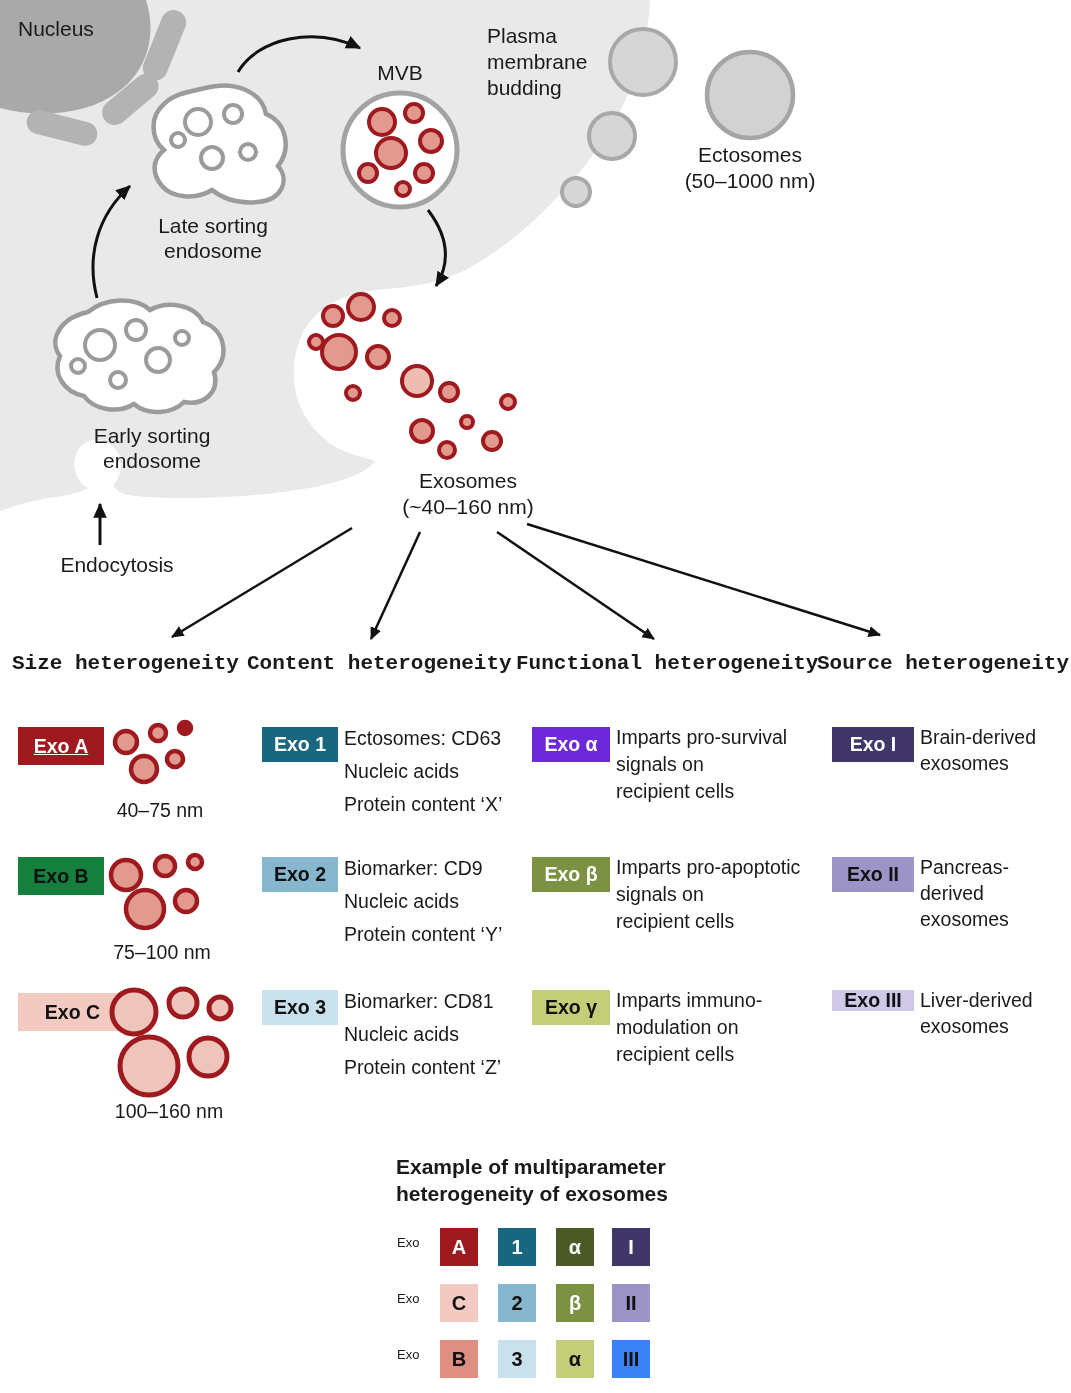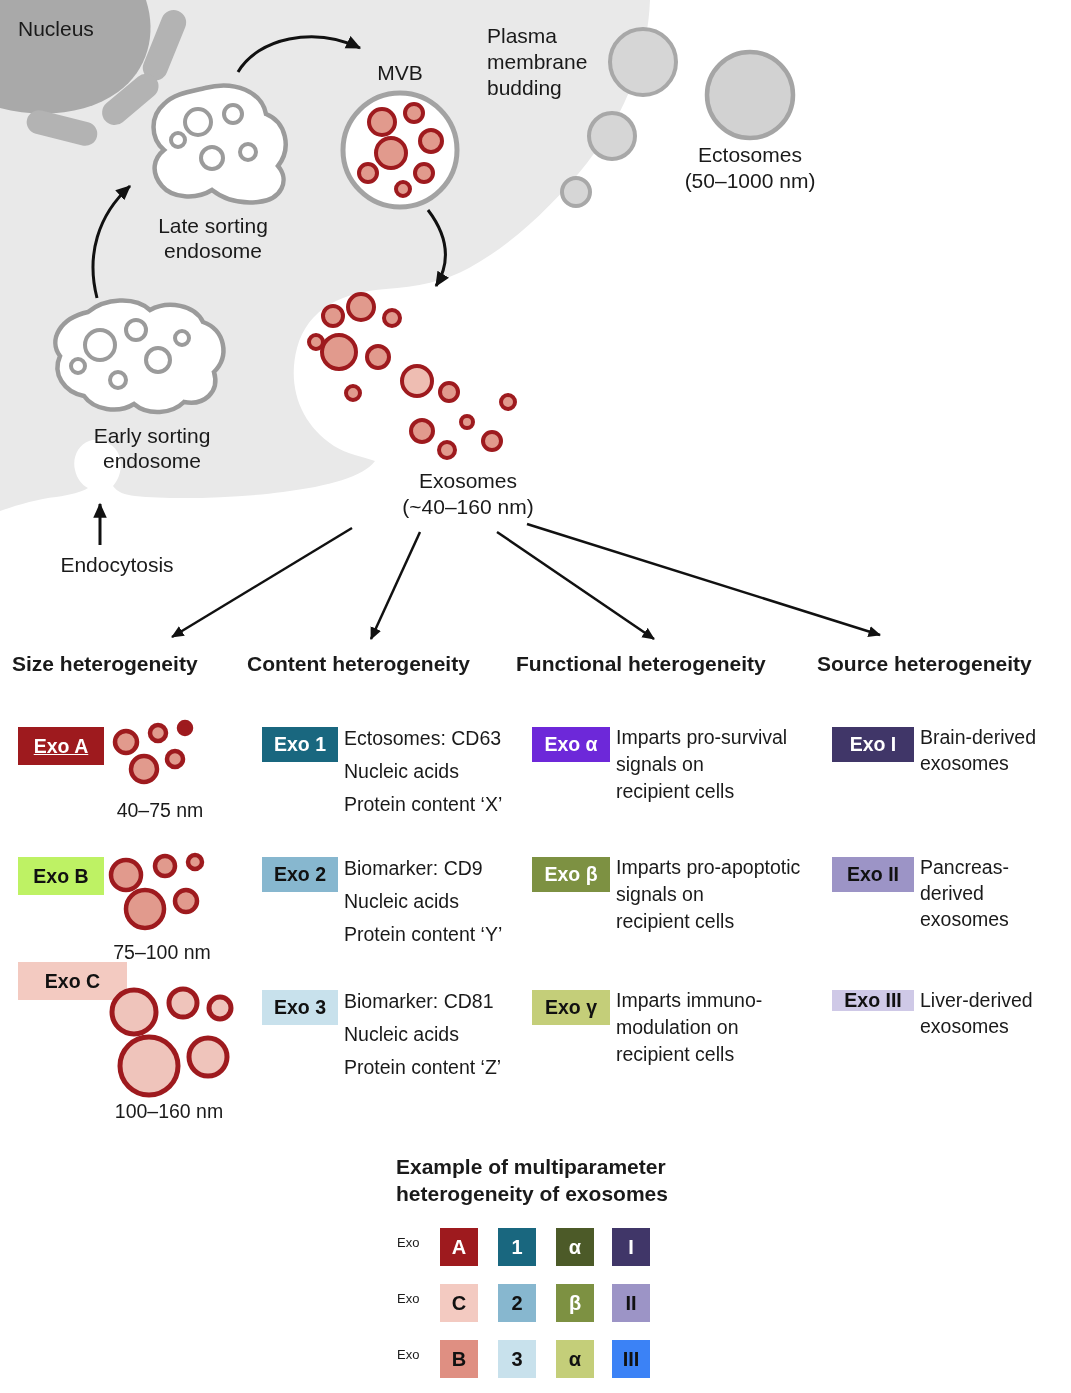--- a/index.html
+++ b/index.html
@@ -3,21 +3,21 @@
 <meta charset="utf-8">
 <style>
   html,body{margin:0;padding:0;background:#fff;}
   .page{
     position:relative;width:1071px;height:1393px;background:#fff;overflow:hidden;
     font-family:"Liberation Sans",sans-serif;color:#1a1a1a;
   }
   .cell-svg{position:absolute;left:0;top:0;}
   svg text{font-family:"Liberation Sans",sans-serif;fill:#1a1a1a;}
   .colhead{
-    position:absolute;font-weight:bold;font-size:21px;white-space:nowrap;
+    position:absolute;font-weight:bold;font-size:21px;white-space:nowrap;font-family:Liberation Mono, monospace;
   }
   .badge{
     position:absolute;display:flex;align-items:center;justify-content:center;
     font-weight:bold;font-size:19.5px;white-space:nowrap;
   }
   .badge.dark, .sq.dark{color:#fff;}
   .badge.light, .sq.light{color:#111;}
   .lines{position:absolute;font-size:19.5px;white-space:nowrap;}
   .lh33 div{line-height:33px;}
   .lh27 div{line-height:27px;}
@@ -158,33 +158,33 @@
     <g fill="#e19a8d" stroke="#9e1a1e" stroke-width="4.5">
       <circle cx="26" cy="30" r="11"></circle>
       <circle cx="58" cy="21" r="8"></circle>
       <circle cx="85" cy="16" r="6" fill="#9e1a1e"></circle>
       <circle cx="44" cy="57" r="13"></circle>
       <circle cx="75" cy="47" r="8"></circle>
     </g>
   </svg>
   <div class="range" style="left:98px;top:799px;width:124px">40–75 nm</div>
 
-  <div class="badge light" style="left: 18px; top: 857px; width: 86px; height: 38px; background-color: #bef264;">Exo B</div>
+  <div class="badge light" style="left: 18px; top: 857px; width: 86px; height: 38px; background-color: #15803d;">Exo B</div>
   <svg class="cluster" style="left:96px;top:845px" width="145" height="92">
     <g fill="#e19a8d" stroke="#9e1a1e" stroke-width="4.5">
       <circle cx="30" cy="30" r="15"></circle>
       <circle cx="69" cy="21" r="10"></circle>
       <circle cx="99" cy="17" r="7"></circle>
       <circle cx="49" cy="64" r="19"></circle>
       <circle cx="90" cy="56" r="11"></circle>
     </g>
   </svg>
   <div class="range" style="left:96px;top:941px;width:132px">75–100 nm</div>
 
-  <div class="badge light" style="left: 18px; top: 962px; width: 109px; height: 38px; background-color: rgb(243, 202, 193);">Exo C</div>
+  <div class="badge light" style="left: 18px; top: 993px; width: 109px; height: 38px; background-color: rgb(243, 202, 193);">Exo C</div>
   <svg class="cluster" style="left:96px;top:980px" width="170" height="122">
     <g fill="#efc4bb" stroke="#9e1a1e" stroke-width="5">
       <circle cx="38" cy="32" r="22"></circle>
       <circle cx="87" cy="23" r="14"></circle>
       <circle cx="124" cy="28" r="11"></circle>
       <circle cx="53" cy="86" r="29"></circle>
       <circle cx="112" cy="77" r="19"></circle>
     </g>
   </svg>
   <div class="range" style="left:94px;top:1100px;width:150px">100–160 nm</div>

